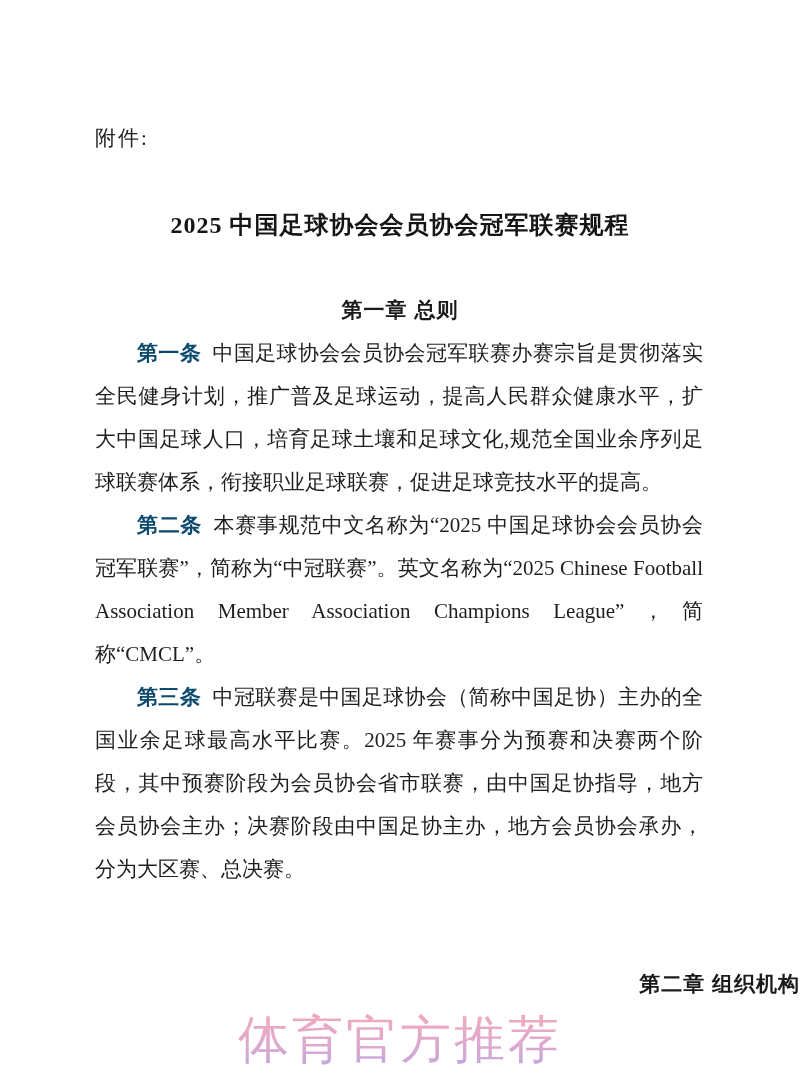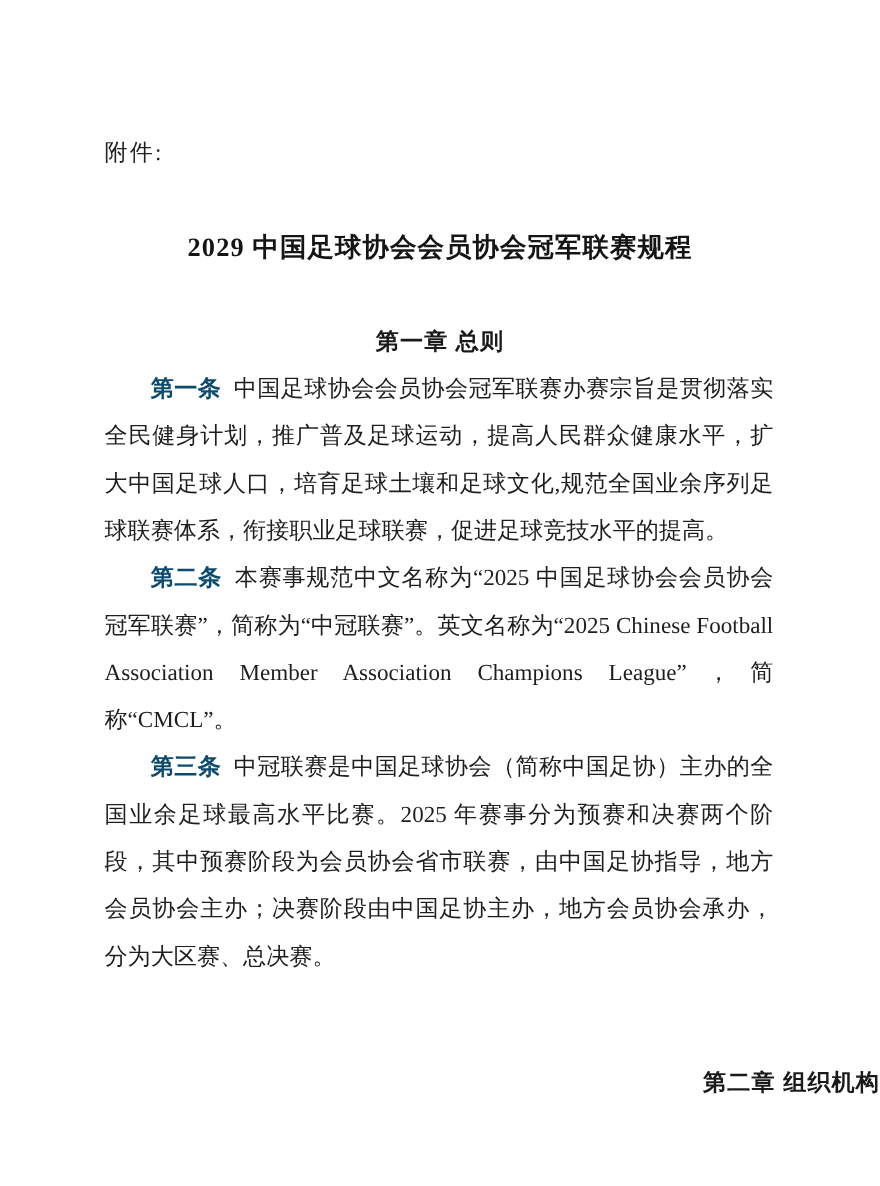--- a/index.html
+++ b/index.html
@@ -90,26 +90,27 @@
     }
   }
 </style>
 </head>
 <body>
 
 <div class="page">
 
   <div class="attachment">附件:</div>
 
-  <h1 class="doc-title">2029 中国足球协会会员协会冠军联赛规程</h1>
+  <h1 class="doc-title">2025 中国足球协会会员协会冠军联赛规程</h1>
 
   <h2 class="chapter chapter-1">第一章 总则</h2>
 
   <div class="doc-body">
     <p><span class="art-label">第一条</span><span>中国足球协会会员协会冠军联赛办赛宗旨是贯彻落实全民健身计划，推广普及足球运动，提高人民群众健康水平，扩大中国足球人口，培育足球土壤和足球文化,规范全国业余序列足球联赛体系，衔接职业足球联赛，促进足球竞技水平的提高。</span></p>
     <p><span class="art-label">第二条</span><span>本赛事规范中文名称为“2025 中国足球协会会员协会冠军联赛”，简称为“中冠联赛”。英文名称为“2025 Chinese Football Association Member Association Champions League”，简称“CMCL”。</span></p>
     <p><span class="art-label">第三条</span><span>中冠联赛是中国足球协会（简称中国足协）主办的全国业余足球最高水平比赛。2025 年赛事分为预赛和决赛两个阶段，其中预赛阶段为会员协会省市联赛，由中国足协指导，地方会员协会主办；决赛阶段由中国足协主办，地方会员协会承办，分为大区赛、总决赛。</span></p>
   </div>
 
   <h2 class="chapter chapter-2">第二章 组织机构</h2>
 
+  <div class="watermark">体育官方推荐</div>
 
 </div>
 
 </body></html>

